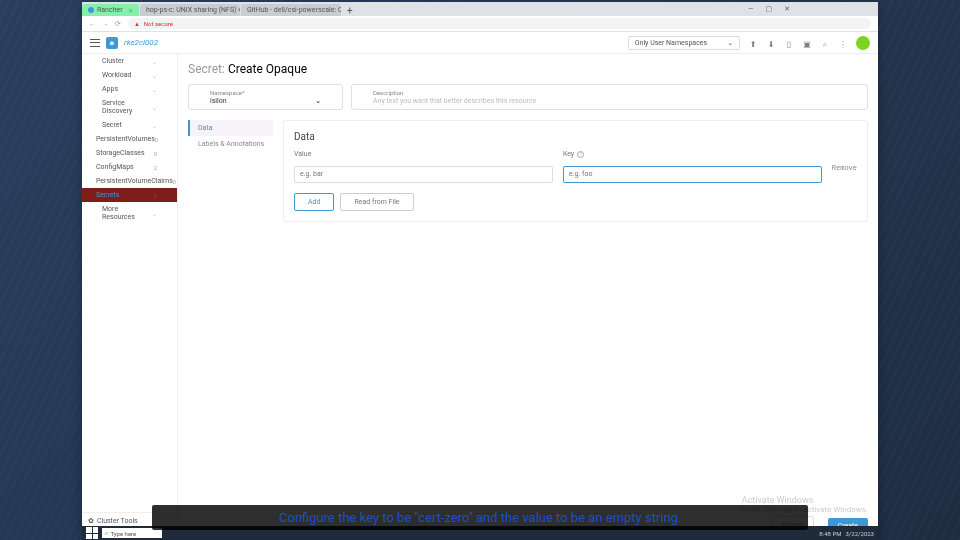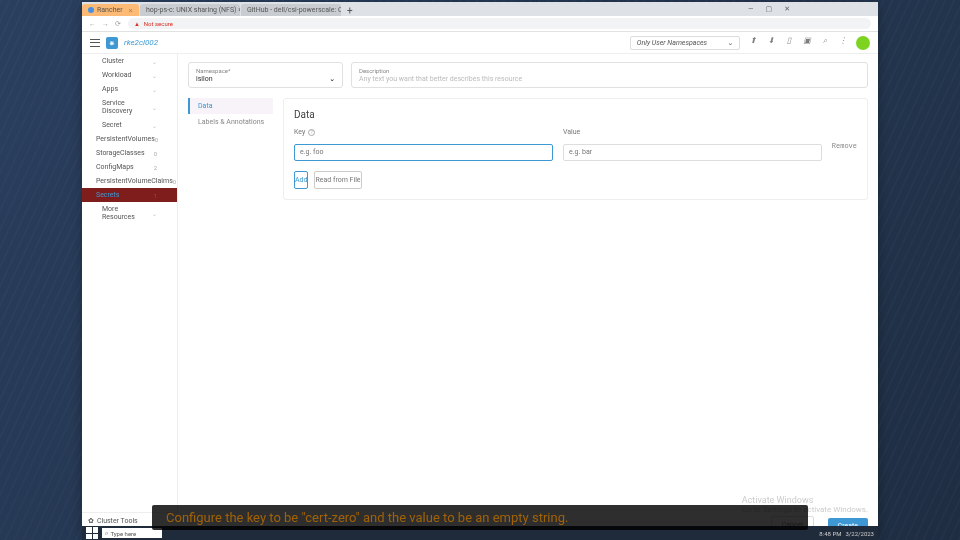--- a/index.html
+++ b/index.html
@@ -1,80 +1,80 @@
 <!DOCTYPE html>
 <html><head>
   <meta charset="utf-8">
   <style>
     * { box-sizing: border-box; margin: 0; padding: 0; font-family: -apple-system, BlinkMacSystemFont, "Segoe UI", Roboto, sans-serif; }
     body { width: 960px; height: 540px; overflow: hidden; background: linear-gradient(135deg, #2a3f5f 0%, #1e2d42 100%); position: relative; }
     body::before { content: ''; position: absolute; inset: 0; background: repeating-linear-gradient(115deg, rgba(255,255,255,0.02) 0 2px, transparent 2px 8px); pointer-events: none; }
     .browser-window { position: absolute; top: 2px; left: 82px; right: 82px; bottom: 0; background: #fff; display: flex; flex-direction: column; box-shadow: 0 2px 10px rgba(0,0,0,0.3); }
     .tab-strip { height: 14px; background: #dee1e6; display: flex; align-items: flex-end; font-size: 7px; color: #555; }
-    .tab { height: 12px; padding: 2px 6px; margin-right: 1px; background: #fdba74; border-radius: 3px 3px 0 0; display: flex; align-items: center; gap: 3px; max-width: 100px; overflow: hidden; white-space: nowrap; }
+    .tab { height: 12px; padding: 2px 6px; margin-right: 1px; background: #86efac; border-radius: 3px 3px 0 0; display: flex; align-items: center; gap: 3px; max-width: 100px; overflow: hidden; white-space: nowrap; }
     .tab.inactive { background: #c9ccd1; }
     .tab-icon { width: 6px; height: 6px; background: #4a90e2; border-radius: 50%; }
     .tab-close { font-size: 8px; opacity: 0.5; margin-left: 3px; }
     .tab-new { padding: 0 5px; font-size: 10px; color: #555; }
     .win-controls { position: absolute; top: 0; right: 82px; height: 14px; display: flex; align-items: center; gap: 12px; font-size: 7px; color: #666; padding: 0 6px; }
     .url-bar { height: 16px; background: #fff; border-bottom: 1px solid #e1e1e1; display: flex; align-items: center; gap: 7px; padding: 0 7px; font-size: 7px; color: #555; }
     .url-nav { display: flex; gap: 6px; opacity: 0.6; }
     .url-input { flex: 1; height: 11px; background: #f1f3f4; border-radius: 6px; display: flex; align-items: center; padding: 0 6px; gap: 4px; }
     .url-warn { color: #d93025; font-size: 6px; }
     .app-header { height: 22px; border-bottom: 1px solid #eee; display: flex; align-items: center; padding: 0 8px; gap: 6px; font-size: 8px; }
     .hamburger { width: 10px; height: 8px; display: flex; flex-direction: column; justify-content: space-between; }
     .hamburger span { height: 1px; background: #555; }
     .app-logo { width: 12px; height: 12px; background: #3d98d3; border-radius: 2px; display: flex; align-items: center; justify-content: center; color: #fff; font-size: 6px; font-weight: bold; }
     .cluster-name { color: #3d98d3; font-style: italic; }
-    .header-right { margin-left: auto; display: flex; align-items: flex-start; gap: 8px; font-style: italic; }
+    .header-right { margin-left: auto; display: flex; align-items: flex-end; gap: 8px; }
     .ns-select { border: 1px solid #ddd; font-size: 7px; padding: 2px 6px; border-radius: 2px; color: #555; display: flex; align-items: center; gap: 20px; }
     .header-icon { width: 10px; height: 10px; opacity: 0.5; display: flex; align-items: center; justify-content: center; font-size: 8px; }
     .avatar { width: 14px; height: 14px; background: #7ed321; border-radius: 50%; }
     .app-body { flex: 1; display: flex; overflow: hidden; }
     .sidebar { width: 96px; border-right: 1px solid #eee; font-size: 7px; color: #555; display: flex; flex-direction: column; }
     .sidebar-list { flex: 1; }
     .sidebar-item { padding: 3px 20px; display: flex; align-items: center; justify-content: space-between; cursor: pointer; }
     .sidebar-item.sub { padding-left: 14px; }
     .sidebar-item.active { background: #7f1d1d; color: #3d98d3; }
     .sidebar-item .chev { opacity: 0.4; font-size: 6px; }
     .sidebar-item .cnt { opacity: 0.5; font-size: 6px; }
     .cluster-tools { border-top: 1px solid #eee; padding: 4px 6px; display: flex; align-items: center; gap: 3px; }
     .version { padding: 2px 6px; font-size: 6px; opacity: 0.4; }
     .main { flex: 1; padding: 8px 10px; position: relative; }
     .page-title { font-size: 12px; font-weight: 400; margin-bottom: 8px; }
     .page-title .prefix { color: #999; }
     .form-row { display: flex; gap: 8px; margin-bottom: 10px; }
-    .field-box { border: 1px solid #e0e0e0; border-radius: 3px; padding: 4px 7px; font-size: 7px; }
+    .field-box { border: 1px solid #e0e0e0; border-radius: 3px; padding: 4px 21px; font-size: 7px; }
     .field-box .label { color: #888; font-size: 6px; margin-bottom: 1px; }
     .field-box .value { color: #333; }
     .field-box .placeholder { color: #bbb; }
     .namespace-box { width: 155px; display: flex; align-items: flex-end; justify-content: space-between; }
     .name-box { width: 170px; }
     .desc-box { flex: 1; }
     .tabs-section { display: flex; gap: 10px; }
     .vtabs { width: 85px; border-left: 2px solid transparent; font-size: 7px; }
     .vtab { padding: 4px 8px; color: #888; cursor: pointer; }
     .vtab.active { color: #3d98d3; background: #f7f3f9; border-left: 2px solid #3d98d3; margin-left: -2px; }
     .data-panel { flex: 1; border: 1px solid #eee; border-radius: 3px; padding: 10px; }
     .data-title { font-size: 10px; color: #444; margin-bottom: 8px; }
     .kv-row { display: flex; align-items: flex-start; gap: 10px; }
     .kv-col { flex: 1; }
     .kv-col .kv-label { font-size: 7px; color: #777; display: flex; align-items: center; gap: 3px; margin-bottom: 3px; }
     .info-icon { width: 7px; height: 7px; border: 1px solid #aaa; border-radius: 50%; font-size: 5px; display: flex; align-items: center; justify-content: center; color: #aaa; }
     .kv-input { width: 100%; height: 17px; border: 1px solid #3d98d3; border-radius: 2px; padding: 0 5px; font-size: 7px; outline: none; }
     .kv-input.value-input { border-color: #ddd; }
     .remove-link { font-size: 7px; color: #888; padding-top: 14px; cursor: pointer; font-family: Liberation Mono, monospace; }
     .btn-row { display: flex; gap: 6px; margin-top: 10px; }
-    .btn { font-size: 7px; padding: 4px 0; border: 1px solid #3d98d3; color: #3d98d3; background: #fff; border-radius: 2px; cursor: pointer; }
+    .btn { font-size: 7px; padding: 4px 13px; border: 1px solid #3d98d3; color: #3d98d3; background: #fff; border-radius: 2px; cursor: pointer; }
     .btn.read-file { border-color: #ccc; color: #777; }
     .create-btn { position: absolute; right: 10px; bottom: 6px; background: #3d98d3; color: #fff; border: none; font-size: 7px; padding: 4px 10px; border-radius: 2px; cursor: pointer; }
     .cancel-btn { position: absolute; right: 64px; bottom: 6px; background: #fff; color: #888; border: 1px solid #ddd; font-size: 7px; padding: 4px 10px; border-radius: 2px; }
     .watermark { position: absolute; right: 10px; bottom: 26px; font-size: 8px; color: #ccc; text-align: left; margin-top: 21px; }
     .watermark .wline1 { font-size: 9px; }
-    .caption-bar { position: absolute; left: 152px; right: 152px; bottom: 10px; background: rgba(0,0,0,0.82); color: #a16207; font-size: 13px; padding: 5px 14px; border-radius: 2px; z-index: 10; }
+    .caption-bar { position: absolute; left: 152px; right: 152px; bottom: 10px; background: rgba(0,0,0,0.82); color: #1d4ed8; font-size: 13px; padding: 5px 14px; border-radius: 2px; text-align: center; z-index: 10; }
     .taskbar { position: absolute; bottom: 0; left: 82px; right: 82px; height: 14px; background: #1f2a3a; display: flex; align-items: center; font-size: 6px; color: #ccc; z-index: 5; }
     .start { width: 12px; height: 12px; margin: 0 4px; display: grid; grid-template: 1fr 1fr / 1fr 1fr; gap: 1px; }
     .start span { background: #fff; }
     .search-box { background: #fff; color: #555; width: 60px; height: 10px; display: flex; align-items: center; padding: 0 3px; gap: 2px; }
     .tb-right { margin-left: auto; padding-right: 4px; display: flex; align-items: center; gap: 4px; }
   </style>
 </head>
 <body>
 
 <div class="browser-window">
@@ -183,20 +183,23 @@
           </div>
       </div>
       <div class="cluster-tools">
         <span>✿</span>
         <span>Cluster Tools</span>
       </div>
       <div class="version">v2.7.1</div>
     </div>
 
     <div class="main">
+      <div class="page-title">
+        <span class="prefix">Secret:</span><span> Create Opaque</span>
+      </div>
 
       <div class="form-row">
         <div class="field-box namespace-box">
           <div>
             <div class="label">Namespace*</div>
             <div class="value">isilon</div>
           </div>
           <span>⌄</span>
         </div>
         <div class="field-box desc-box">
@@ -206,33 +209,33 @@
       </div>
 
       <div class="tabs-section">
         <div class="vtabs">
           <div class="vtab active">Data</div>
           <div class="vtab">Labels &amp; Annotations</div>
         </div>
         <div class="data-panel">
           <div class="data-title">Data</div>
           <div class="kv-row">
+            <div class="kv-col">
+              <div class="kv-label">
+                <span>Value</span>
+              </div>
+              <input class="kv-input value-input" placeholder="e.g. bar" style="">
+            </div>
             <div class="kv-col">
               <div class="kv-label">
                 <span>Key</span>
                 <span class="info-icon">?</span>
               </div>
               <input class="kv-input" placeholder="e.g. foo" style="">
             </div>
-            <div class="kv-col">
-              <div class="kv-label">
-                <span>Value</span>
-              </div>
-              <input class="kv-input value-input" placeholder="e.g. bar" style="">
-            </div>
             <div class="remove-link">Remove</div>
           </div>
           <div class="btn-row">
             <button class="btn">Add</button>
             <button class="btn read-file">Read from File</button>
           </div>
         </div>
       </div>
 
       <div class="watermark">

